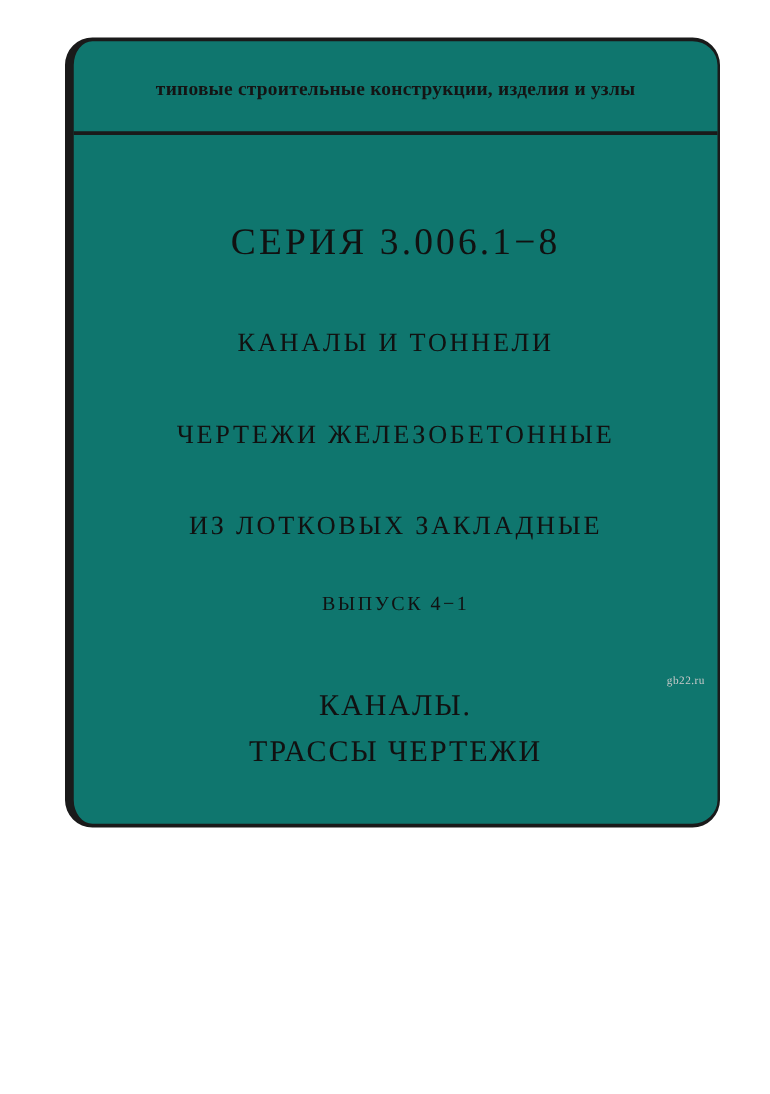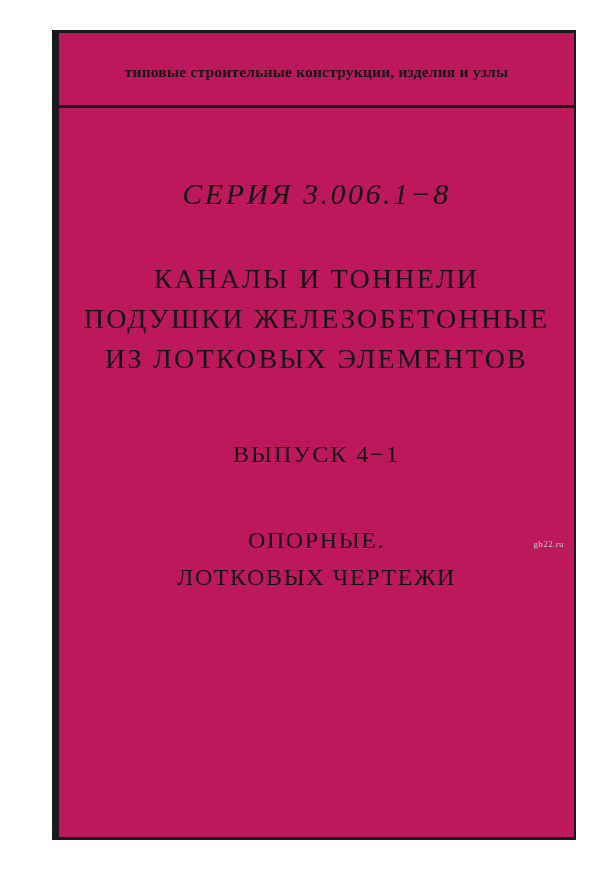--- a/index.html
+++ b/index.html
@@ -25,27 +25,28 @@
     height: 875px;
     background: #ffffff;
   }
 
   
   .frame {
     position: absolute;
     left: 52px;
     top: 30px;
     width: 524px;
-    height: 810px;
+    height: 632px;
     border-left: 7px solid #1a1a1a;
     border-top: 3px solid #1a1a1a;
     border-right: 2px solid #1a1a1a;
     border-bottom: 3px solid #1a1a1a;
     box-sizing: border-box;
-    background: #be185d;
+    background: #0f766e;
+    border-radius: 22px;
   }
 
   
   .banner {
     position: absolute;
     left: 0;
     top: 30px;
     width: 100%;
     text-align: center;
     font-family: "Liberation Serif", serif;
@@ -75,37 +76,37 @@
     box-sizing: border-box;
     text-align: center;
   }
 
   .series {
     margin-top: 72px;
     font-size: 30px;
     letter-spacing: 2.5px;
     color: #111;
     white-space: nowrap;
-    font-style: italic;
   }
 
   .maintitle {
     margin-top: 48px;
   }
   .maintitle .line {
-    font-size: 28px;
+    font-size: 21px;
     letter-spacing: 2.2px;
     line-height: 1.43;
     color: #111;
     white-space: nowrap;
+    margin-top: 43px;
   }
 
   .issue {
-    margin-top: 62px;
-    font-size: 24px;
+    margin-top: 40px;
+    font-size: 16px;
     letter-spacing: 2px;
     color: #111;
     white-space: nowrap;
   }
 
   .subtitle {
     margin-top: 54px;
   }
   .subtitle .line {
     font-size: 24px;
@@ -138,29 +139,29 @@
     <div class="banner">типовые строительные конструкции, изделия и узлы</div>
 
     <div class="banner-rule"></div>
 
     <div class="content">
 
       <div class="series">СЕРИЯ 3.006.1−8</div>
 
       <div class="maintitle">
         <div class="line">КАНАЛЫ  И  ТОННЕЛИ</div>
-        <div class="line">ПОДУШКИ  ЖЕЛЕЗОБЕТОННЫЕ</div>
-        <div class="line">ИЗ  ЛОТКОВЫХ  ЭЛЕМЕНТОВ</div>
+        <div class="line">ЧЕРТЕЖИ  ЖЕЛЕЗОБЕТОННЫЕ</div>
+        <div class="line">ИЗ  ЛОТКОВЫХ  ЗАКЛАДНЫЕ</div>
       </div>
 
       <div class="issue">ВЫПУСК  4−1</div>
 
       <div class="subtitle">
-        <div class="line">ОПОРНЫЕ.</div>
-        <div class="line">ЛОТКОВЫХ  ЧЕРТЕЖИ</div>
+        <div class="line">КАНАЛЫ.</div>
+        <div class="line">ТРАССЫ  ЧЕРТЕЖИ</div>
       </div>
 
     </div>
 
     <div class="watermark">gb22.ru</div>
 
   </div>
 </div>
 
 </body></html>

